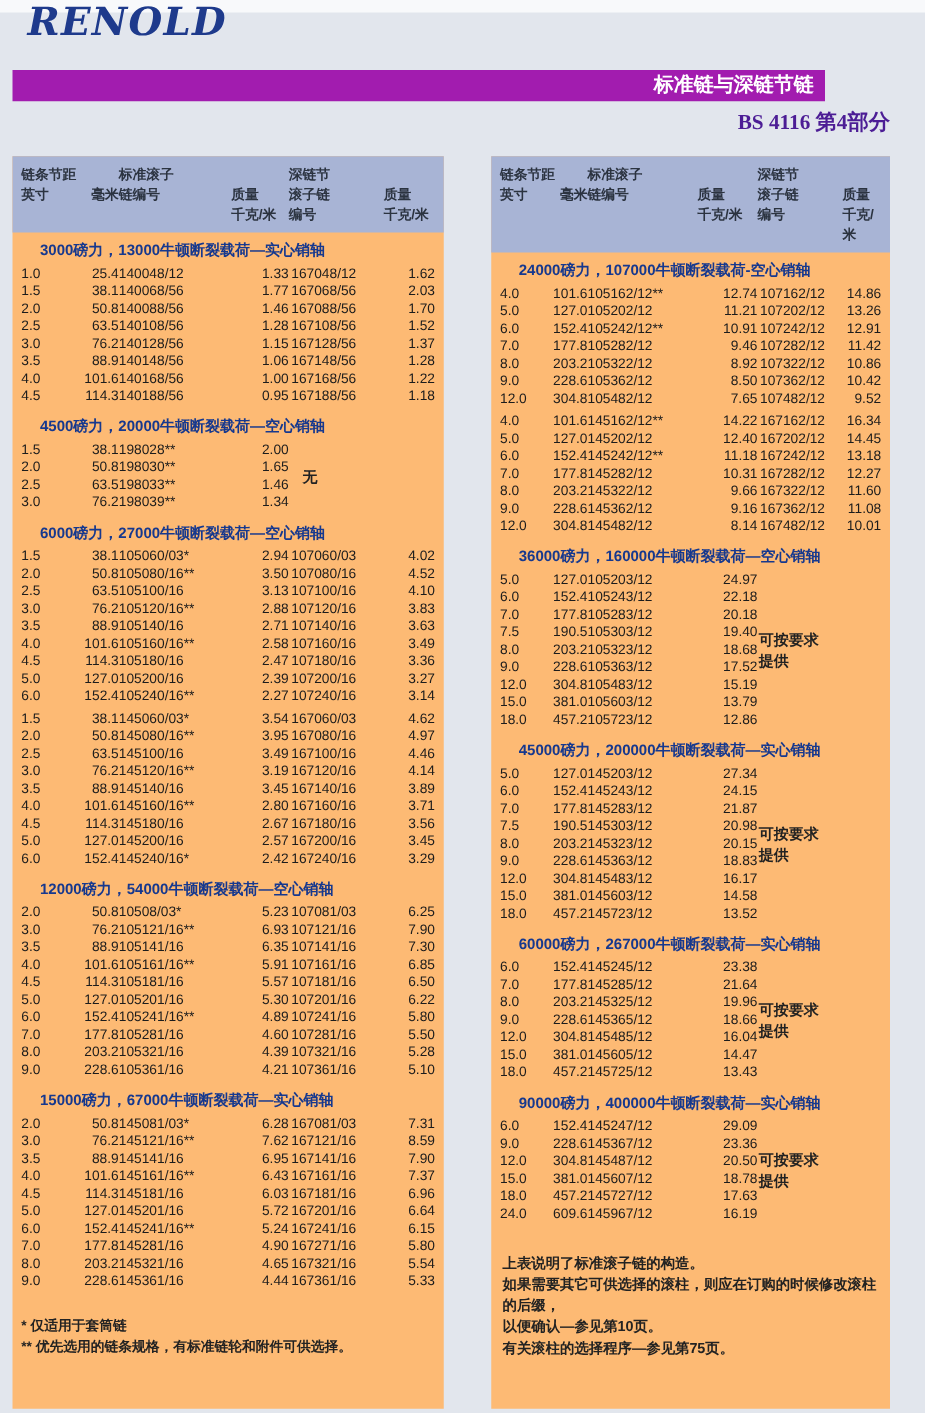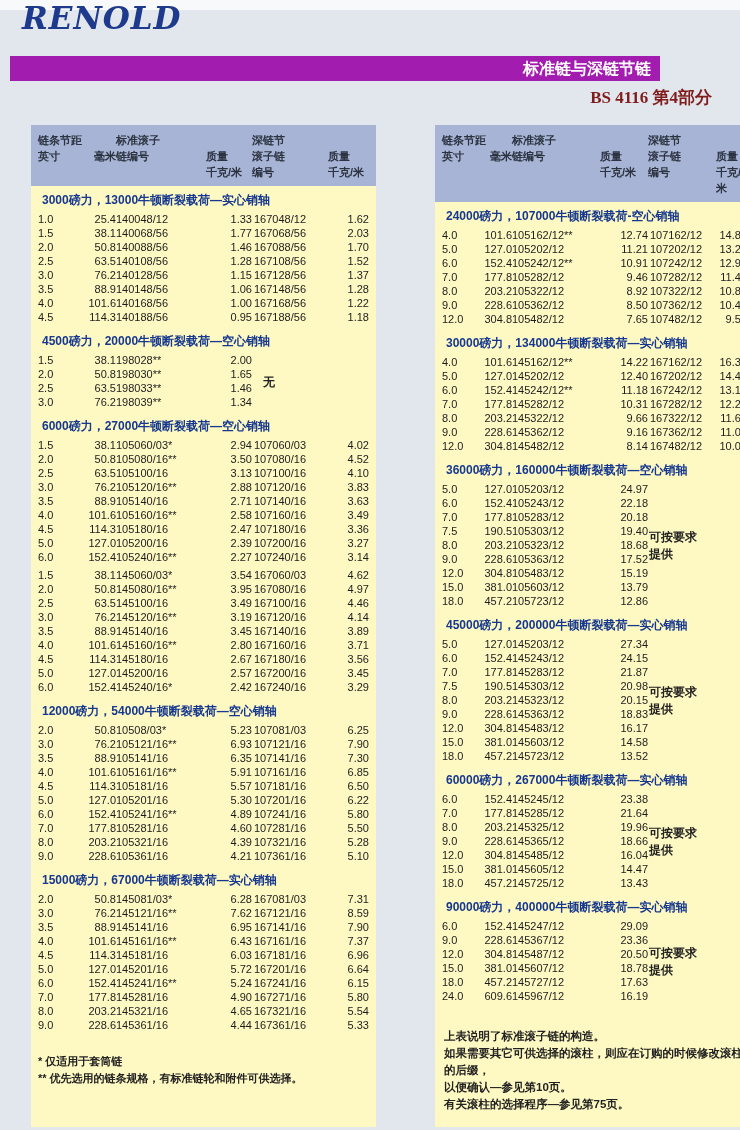--- a/index.html
+++ b/index.html
@@ -15,44 +15,44 @@
     font-family:"DejaVu Serif", serif; font-style:italic; font-weight:bold;
     font-size:31px; color:#1e3a8c; letter-spacing:1px;
   }
   .green-bar {
     position:absolute; left:10px; top:56px; width:650px; height:25px;
     background:#a21caf; color:#ffffff; font-weight:bold; font-size:16px;
     line-height:25px; text-align:right; padding-right:9px; box-sizing:border-box;
   }
   .bs-line {
     position:absolute; left:10px; top:86px; width:702px;
-    text-align:right; color:#7f1d1d; font-weight:bold; font-size:17px;
+    text-align:right; color:#4c1d95; font-weight:bold; font-size:17px;
     font-family:"Liberation Serif", serif;
   }
   .columns { position:absolute; left:10px; top:125px; display:flex; gap:38px; }
-  .col { background:#fef9c3; min-height:1002px; box-sizing:border-box;margin-left:21px; }
+  .col { background:#fdba74; min-height:1002px; box-sizing:border-box; }
   .col-left  { width:345px; }
   .col-right { width:319px; }
 
   .band { background:#a8b4d5; padding:7px 7px 6px 7px; }
   .band-row { display:grid; font-weight:bold; font-size:11px; color:#2b3340; line-height:16px; }
   .col-left  .band-row { grid-template-columns:26px 52px 90px 46px 76px 41px; }
   .col-right .band-row { grid-template-columns:24px 46px 88px 48px 68px 31px; }
   .band-row .sp12 { grid-column:1/3; }
   .band-row .sp34 { grid-column:3/5; }
   .band-row .sp56 { grid-column:5/7; }
   .band-row .at4  { grid-column:4; }
   .band-row .at5  { grid-column:5; }
   .band-row .at6  { grid-column:6; }
   .band-row .ar   { text-align:right; }
 
   .section { }
   .sec-title {
     color:#16388e; font-weight:bold; font-size:12px;
-    padding:8px 7px 4px 11px; line-height:13px; white-space:nowrap;
+    padding:8px 7px 4px 22px; line-height:13px; white-space:nowrap;
   }
   .sec-body { position:relative; padding:1px 7px 3px 7px; }
   .row { display:grid; font-size:11px; color:#1c1c1c; line-height:14px; }
   .col-left  .row { grid-template-columns:26px 52px 90px 46px 76px 41px; }
   .col-right .row { grid-template-columns:24px 46px 88px 48px 68px 31px; }
   .row .c2, .row .c4, .row .c6 { text-align:right; }
   .row .c5 { padding-left:2px; }
   .sec-note {
     position:absolute; top:50%; transform:translateY(-50%);
     font-weight:bold; font-size:12px; color:#222; line-height:17px;
@@ -602,21 +602,20 @@
               <span class="c c1">12.0</span>
               <span class="c c2">304.8</span>
               <span class="c c3">105482/12</span>
               <span class="c c4">7.65</span>
               <span class="c c5">107482/12</span>
               <span class="c c6">9.52</span>
             </div>
           </div>
         </div>
         <div class="section">
-          <div class="sec-title">30000磅力，134000牛顿断裂载荷—实心销轴</div>
           <div class="sec-body">
             <div class="row">
               <span class="c c1">4.0</span>
               <span class="c c2">101.6</span>
               <span class="c c3">145162/12**</span>
               <span class="c c4">14.22</span>
               <span class="c c5">167162/12</span>
               <span class="c c6">16.34</span>
             </div>
             <div class="row">

